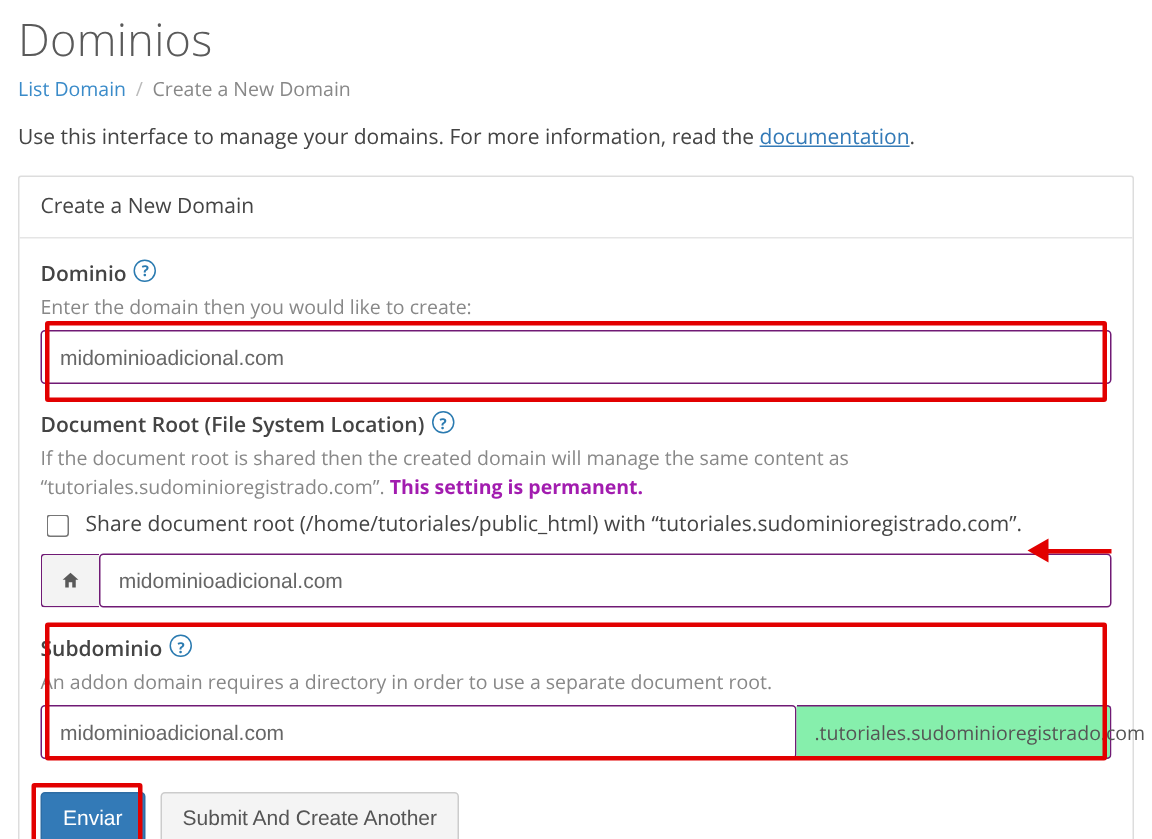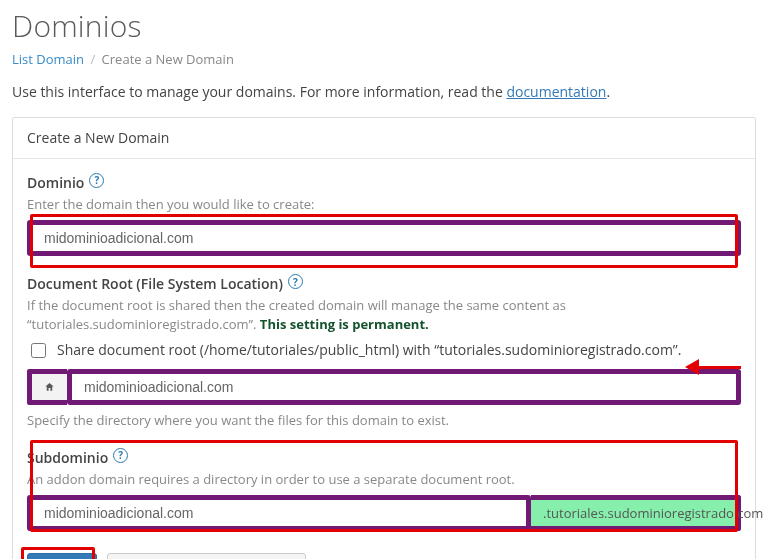--- a/index.html
+++ b/index.html
@@ -59,27 +59,27 @@
     font-size:10px;
     font-weight:700;
     line-height:1;
     cursor:pointer;
   }
   .hint {
     font-size:13px;
     color:#888;
     margin:1px 0 6px 0;
   }
-  .hint strong { color:#14532d; }
+  .hint strong { color:#a21caf; }
 
   .field-block { margin-bottom:18px; position:relative; }
 
   input[type=text].form-control, .input-addon, .static-suffix {
     height:36px;
-    border:5px solid #701a75;
+    border:1px solid #701a75;
     border-radius:3px;
     padding:6px 12px;
     font-size:14px;
     color:#666;
     background:#fff;
     width:100%;
   }
 
   .input-group { display:flex; width:100%; }
   .input-addon {
@@ -231,21 +231,20 @@
         <span>Share document root (/home/tutoriales/public_html) with “tutoriales.sudominioregistrado.com”.</span>
       </label>
       <div class="input-group">
         <span class="input-addon home-glyph">
           <svg viewBox="0 0 24 24">
               <path d="M12 3l9 8h-3v9h-4v-6h-4v6H6v-9H3z"></path>
             </svg>
         </span>
         <input type="text" class="form-control" value="midominioadicional.com" style="">
       </div>
-      <div class="hint" style="margin-top:6px;">Specify the directory where you want the files for this domain to exist.</div>
     </div>
 
     <div class="field-block" style="position:relative; margin-bottom:22px;">
       <div class="hl-red r2"></div>
       <div class="section-label">
         <span>Subdominio</span>
         <span class="help-icon">?</span>
       </div>
       <div class="hint">An addon domain requires a directory in order to use a separate document root.</div>
       <div class="group-2col">

